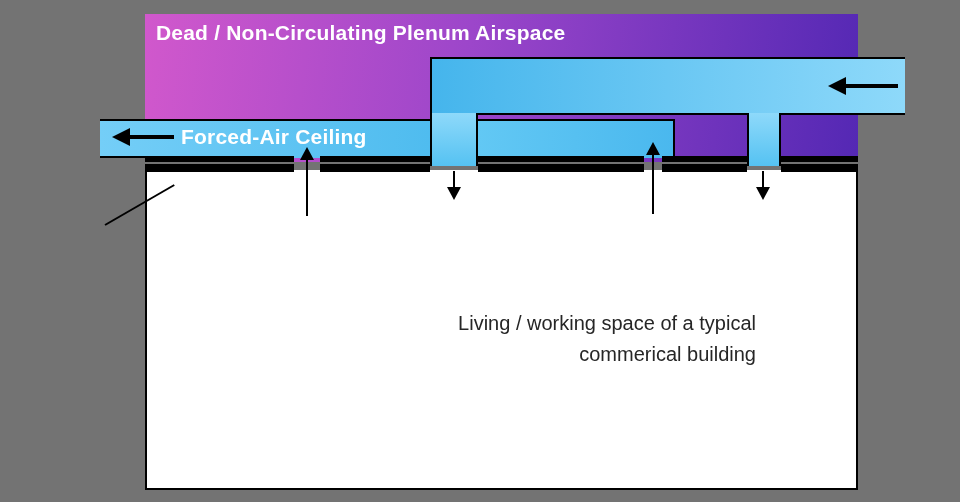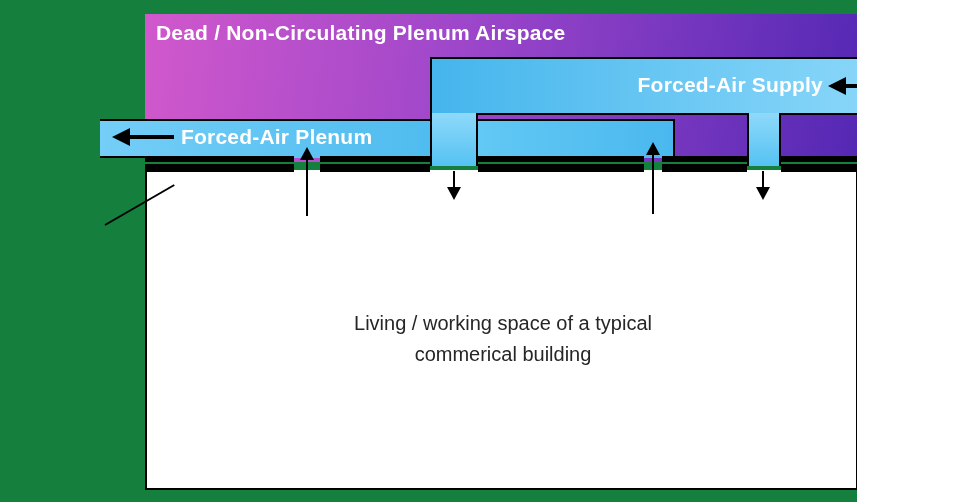--- a/index.html
+++ b/index.html
@@ -1,18 +1,18 @@
 <!DOCTYPE html>
 <html><head>
 <meta charset="utf-8">
 <style>
   * { margin:0; padding:0; box-sizing:border-box; }
   body { background:#fff; }
   .canvas {
-    position:relative; width:857px; height:502px; background:#15803d;
+    position:relative; width:960px; height:502px; background:#737373;
     font-family:"Liberation Sans","DejaVu Sans",sans-serif; overflow:hidden;
   }
   .abs { position:absolute; }
 
   
   .plenum { left:145px; top:14px; width:713px; height:148px;
             background:linear-gradient(97deg,#d158cc 0%,#9c46ca 45%,#5428b4 100%); }
   .plenum-title { left:156px; top:21px; font-size:21px; font-weight:bold; color:#fff; letter-spacing:.2px; }
 
   
@@ -85,21 +85,21 @@
   .down-arrow-1 .arrow-down-head, .down-arrow-2 .arrow-down-head { left:0; top:16px; }
 
   
   .supply-label { left:430px; top:73px; width:393px; text-align:right;
                   font-size:21px; font-weight:bold; color:#fff; letter-spacing:.2px; }
   .return-label { left:181px; top:125px; font-size:21px; font-weight:bold; color:#fff; letter-spacing:.2px; }
   .dc-label { left:16px; top:210px; width:106px; text-align:center; font-size:20px;
               line-height:1.45; color:#151515; white-space:pre-line; }
   .dc-line { left:105px; top:224px; width:80px; height:2px; background:#000;
              transform:rotate(-30deg); transform-origin:0 50%; }
-  .room-label { left:250px; top:308px; width:506px; text-align:center; font-size:20px;
+  .room-label { left:250px; top:308px; width:506px; text-align:right; font-size:20px;
                 line-height:1.55; color:#262626; white-space:pre-line; }
 </style>
 </head>
 <body>
 
 <div class="canvas">
 
   <div class="abs plenum"></div>
   <div class="abs plenum-title">Dead / Non-Circulating Plenum Airspace</div>
 
@@ -144,19 +144,18 @@
   </div>
   <div class="abs arrow down-arrow-1">
     <div class="shaft-v"></div>
     <div class="arrow-down-head"></div>
   </div>
   <div class="abs arrow down-arrow-2">
     <div class="shaft-v"></div>
     <div class="arrow-down-head"></div>
   </div>
 
-  <div class="abs supply-label">Forced-Air Supply</div>
-  <div class="abs return-label">Forced-Air Plenum</div>
+  <div class="abs return-label">Forced-Air Ceiling</div>
   <div class="abs dc-line"></div>
   <div class="abs room-label">Living / working space of a typical
 commerical building</div>
 
 </div>
 
 </body></html>

